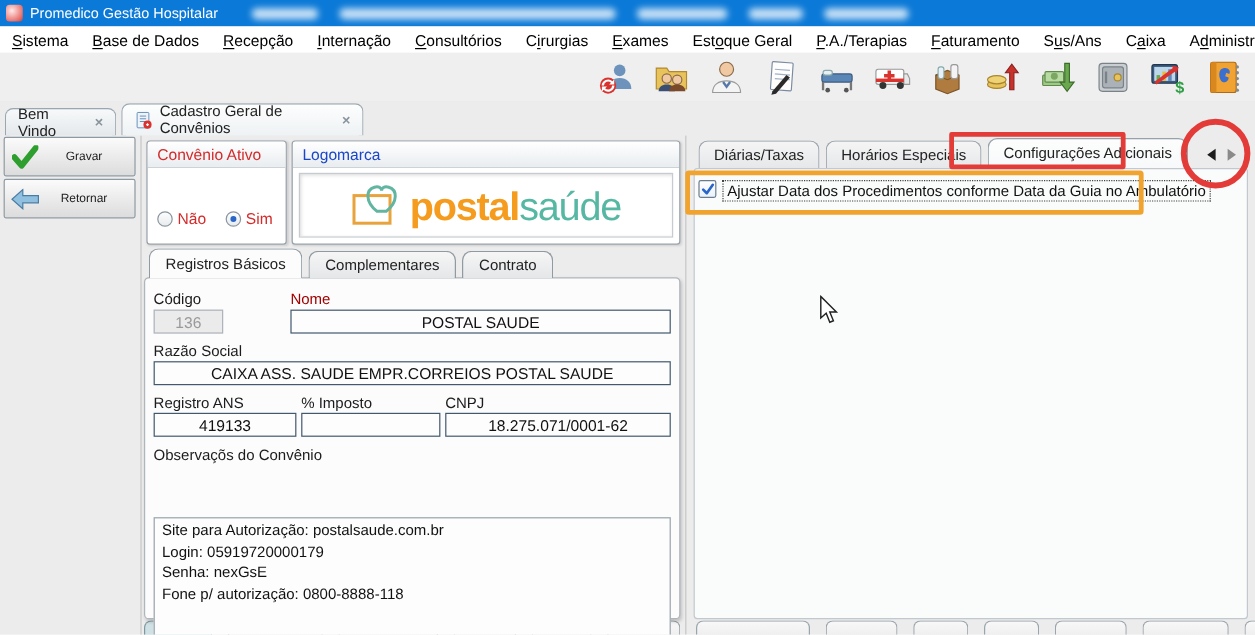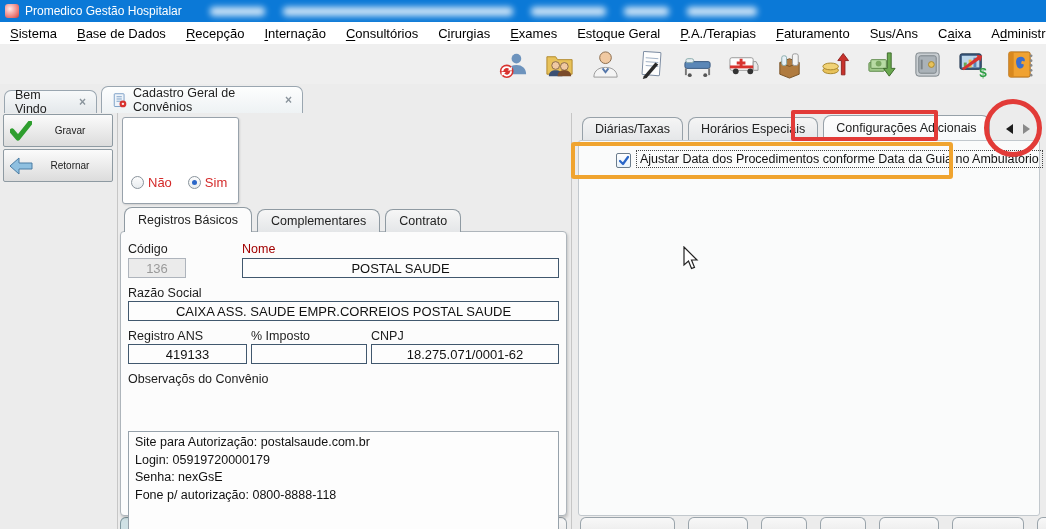--- a/index.html
+++ b/index.html
@@ -97,21 +97,21 @@
           font-size:12.5px; display:flex; align-items:center; color:#222; cursor:default; }
   .rtab.active { background:linear-gradient(#fdfdfd,#f7f9fa); height:25px; margin-top:-2px; }
 
   .scroll-arrows { position:absolute; left:996px; top:118px; width:44px; height:22px;
                    display:flex; align-items:center; justify-content:center; gap:10px; }
   .tri-left { width:0; height:0; border-top:5px solid transparent; border-bottom:5px solid transparent;
               border-right:7px solid #1c1c1c; }
   .tri-right { width:0; height:0; border-top:5px solid transparent; border-bottom:5px solid transparent;
                border-left:7px solid #8a8a8a; }
 
-  .checkbox-row { position:absolute; left:616px; top:150px; display:flex; align-items:flex-end; gap:5px; z-index:5; }
+  .checkbox-row { position:absolute; left:582px; top:150px; display:flex; align-items:flex-start; gap:5px; z-index:5; }
   .checkbox { width:15px; height:15px; border:1px solid #6b7c8c; border-radius:2px;
               background:linear-gradient(#ffffff,#e9f3fb); display:flex; align-items:center; justify-content:center; }
   .checkbox svg { width:12px; height:12px; }
   .cb-label { font-size:12.5px; color:#111; border:1px dotted #444; padding:1px 3px; }
 
   
   .anno-red-rect { position:absolute; left:791px; top:110px; width:147px; height:31px;
                    border:4px solid #e23b38; border-radius:2px; z-index:8; pointer-events:none; }
   .anno-orange-rect { position:absolute; left:571px; top:142px; width:382px; height:37px;
                       border:4px solid #f0a42f; border-radius:3px; z-index:8; pointer-events:none; }
@@ -306,32 +306,43 @@
   <div class="side-btn" id="btn-retornar">
     <span class="ic">
       <svg width="24" height="18" viewBox="0 0 24 18">
           <path d="M10 1v5h13v6H10v5L1 9z" fill="#8fc0e0" stroke="#4a7ca4"></path>
         </svg>
     </span>
     <span class="lbl">Retornar</span>
   </div>
 
   <div class="gbox" id="gbox-ativo">
+    <div class="gbox-header">Convênio Ativo</div>
     <div class="radio-row" id="radio-row">
         <span class="radio-item">
           <span class="radio-circle"></span>
           <span>Não</span>
         </span>
         <span class="radio-item">
           <span class="radio-circle checked"></span>
           <span>Sim</span>
         </span>
       </div>
   </div>
 
+  <div class="gbox" id="gbox-logo">
+    <div class="gbox-header">Logomarca</div>
+    <div class="logo-area">
+      <svg width="44" height="36" viewBox="0 0 44 36">
+        <rect x="3" y="10" width="30" height="23" fill="none" stroke="#e8a33d" stroke-width="2.5"></rect>
+        <path d="M18 28C8 20 9 10 16 8c4-1.2 6 1 6 3 0-2 2-4.2 6-3 7 2 8 12-2 20z" fill="none" stroke="#62b5a0" stroke-width="2.5" transform="translate(4,-5)"></path>
+      </svg>
+      <span class="logo-text"><span class="brand-primary">postal</span><span class="brand-secondary">saúde</span></span>
+    </div>
+  </div>
 
   <div class="form-tabs" id="form-tabs">
       <div class="ftab active">Registros Básicos</div>
       <div class="ftab">Complementares</div>
       <div class="ftab">Contrato</div>
     </div>
 
   <div class="form-panel">
     <span class="flabel" style="left:7px; top:10px;">Código</span>
     <input class="finput" style="left: 7px; top: 26px; width: 58px;" disabled="" value="136">

